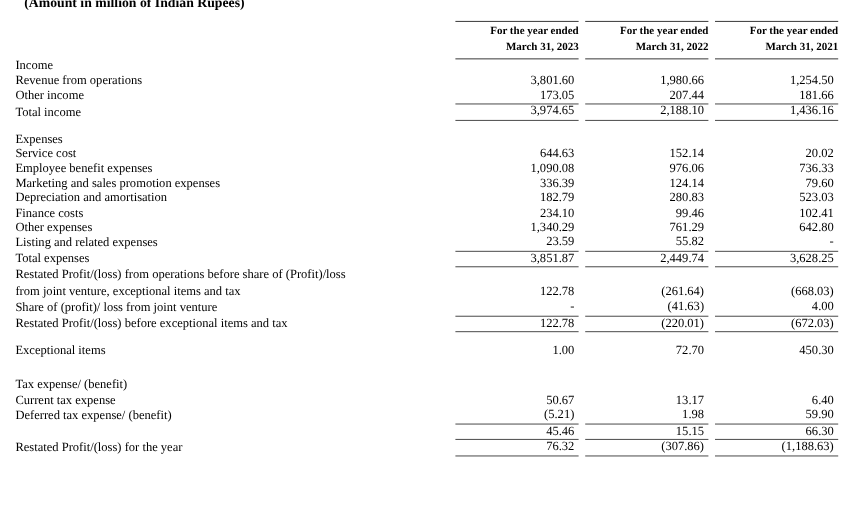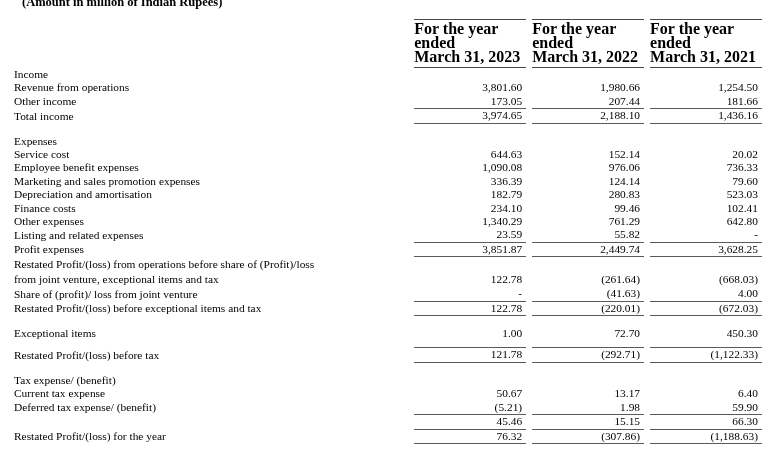--- a/index.html
+++ b/index.html
@@ -69,23 +69,23 @@
     white-space: nowrap;
     line-height: 13.4px;
     height: 13.4px;
   }
   td.gap { padding: 0; }
 
   .b { font-weight: normal; }
 
   
   .hdr td.num {
-    text-align: left;
+    text-align: right;
     font-weight: bold;
-    font-size: 16px;
+    font-size: 10px;
     line-height: 14px;
     padding: 2px 0 3px 0;
     border-top: 1.4px solid #4a4a4a;
     border-bottom: 1.4px solid #4a4a4a;
     white-space: normal;
     height: auto;
   }
   .hdr td.label, .hdr td.gap { border: none; }
 
   
@@ -252,21 +252,21 @@
       <tr>
         <td class="label">Listing and related expenses</td>
         <td class="num">23.59</td>
         <td class="gap"></td>
         <td class="num">55.82</td>
         <td class="gap"></td>
         <td class="num">-</td>
       </tr>
 
       <tr>
-        <td class="label b">Profit expenses</td>
+        <td class="label b">Total expenses</td>
         <td class="num b rule-top rule-bottom">3,851.87</td>
         <td class="gap"></td>
         <td class="num b rule-top rule-bottom">2,449.74</td>
         <td class="gap"></td>
         <td class="num b rule-top rule-bottom">3,628.25</td>
       </tr>
 
       <tr class="tall">
         <td class="label b wrap-label">Restated Profit/(loss) from operations before share of (Profit)/loss</td>
         <td class="num"></td>
@@ -323,28 +323,20 @@
 
       <tr class="spacer-sm">
           <td></td>
           <td></td>
           <td></td>
           <td></td>
           <td></td>
           <td></td>
         </tr>
 
-      <tr>
-        <td class="label b">Restated Profit/(loss) before tax</td>
-        <td class="num b rule-top rule-bottom">121.78</td>
-        <td class="gap"></td>
-        <td class="num b rule-top rule-bottom">(292.71)</td>
-        <td class="gap"></td>
-        <td class="num b rule-top rule-bottom">(1,122.33)</td>
-      </tr>
 
       <tr class="spacer">
           <td></td>
           <td></td>
           <td></td>
           <td></td>
           <td></td>
           <td></td>
         </tr>
 

